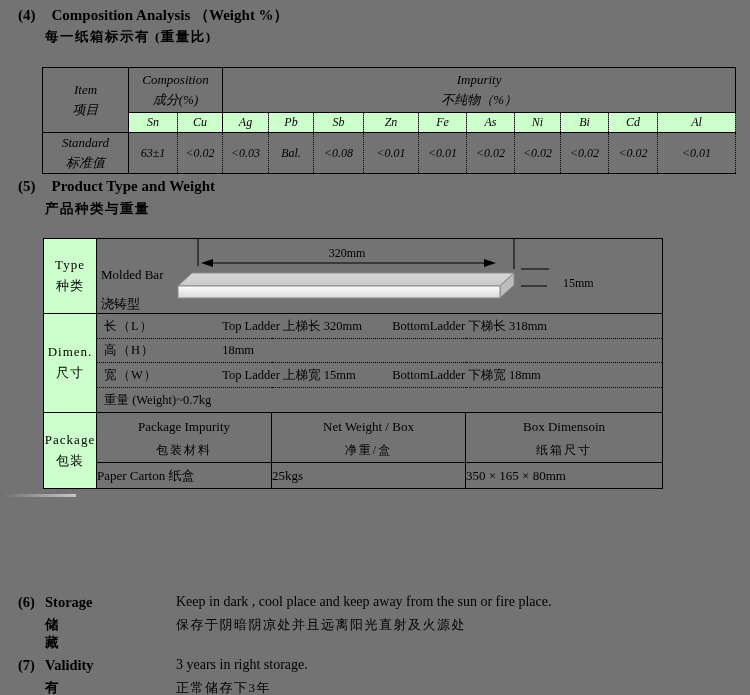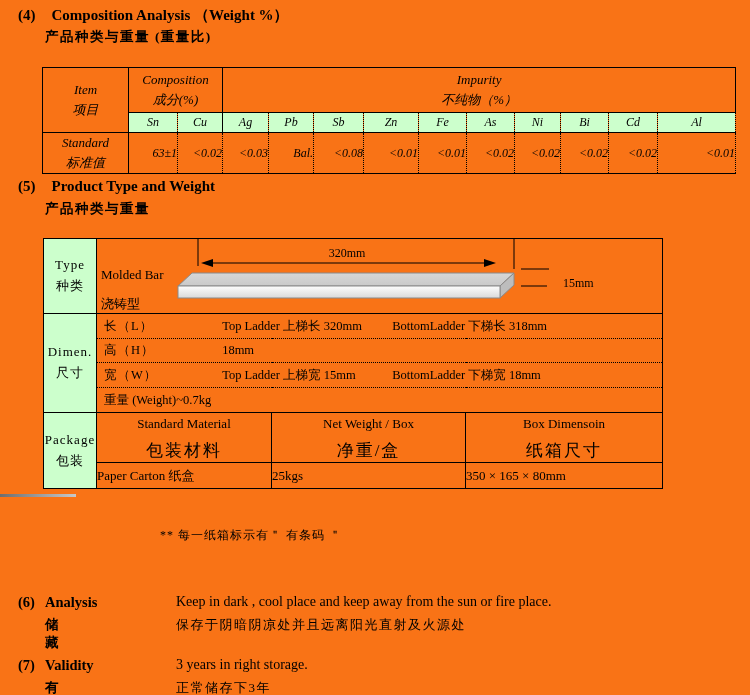--- a/index.html
+++ b/index.html
@@ -1,35 +1,35 @@
 <!DOCTYPE html>
 <html><head>
 <meta charset="utf-8">
 <style>
   html,body { margin:0; padding:0; background:#fff; }
   .page {
-    position:relative; width:750px; height:695px; background:#f97316;
+    position:relative; width:750px; height:695px; background:#737373;
     font-family:"Liberation Serif","DejaVu Serif",serif; color:#000;
     overflow:hidden;
   }
   .abs { position:absolute; }
   
   .hnum { font-weight:bold; font-size:15px; }
   .htitle { font-weight:bold; font-size:15px; }
   .htitle-zh { font-weight:bold; font-size:13.5px; letter-spacing:1.5px; }
   
   table { border-collapse:collapse; table-layout:fixed; }
   .t1 { position:absolute; left:42px; top:67px; width:693px; }
   .t1 td { border:1px solid #000; text-align:center; vertical-align:middle;
            font-style:italic; font-size:13px; padding:0; overflow:hidden; }
   .t1 .two { line-height:1.55; }
   .t1 td.el { background:#ccffcc; font-size:12px; height:19px;
               border-left:1px dotted #000; border-right:1px dotted #000; }
   .t1 td.el.sl { border-left:1px solid #000; }
-  .t1 td.val { font-size:12px; border-left:1px dotted #000; border-right:1px dotted #000;text-align:right; }
+  .t1 td.val { font-size:12px; border-left:1px dotted #000; border-right:1px dotted #000; }
   .t1 tr.hrow1 td { height:44px; }
   .t1 tr.vrow td { height:38px; }
   .zh { font-style:normal; }
   .t1 .zh { font-style:italic; }
   
   .t2 { position:absolute; left:43px; top:238px; width:619px; }
   .t2 td { border:1px solid #000; font-size:13px; vertical-align:middle; padding:0; }
   .t2 td.green { background:#ccffcc; text-align:center; line-height:1.6;
                  font-size:13px; letter-spacing:1px; }
   .t2 td.typecell { position:relative; height:74px; }
@@ -37,21 +37,21 @@
   .t2 td.dimrow { border-top:1px dotted #000; border-bottom:1px dotted #000;
                   padding-left:7px; font-size:12.5px; }
   .dlabel { display:inline-block; width:115px; letter-spacing:1px; }
   .dval1  { display:inline-block; width:167px; }
   .t2 tr.dr0 td.dimrow { height:24px; }
   .t2 tr.dr1 td.dimrow { height:23px; }
   .t2 tr.dr2 td.dimrow { height:24px; }
   .t2 tr.dr3 td.dimrow { height:24px;margin-top:36px; }
   .t2 td.pkh { text-align:center; height:49px; }
   .t2 td.pkh .en { display:block; margin-top:2px; font-size:13px; }
-  .t2 td.pkh .zh { display:block; margin-top:7px; font-size:17px; letter-spacing:2px; }
+  .t2 td.pkh .zh { display:block; margin-top:7px; font-size:12px; letter-spacing:2px; }
   .t2 td.pkv { text-align:left; height:25px; font-size:13px; }
   
   .dg-text { font-family:"Liberation Serif","DejaVu Serif",serif; font-size:12px; }
   
   .note { position:absolute; left:160px; top:527px; font-size:12px; letter-spacing:1px; }
   .secline { position:absolute; font-size:14px; }
   .secline .n { position:absolute; left:18px; top:0; font-weight:bold; font-size:14.5px; }
   .secline .l { position:absolute; left:45px; top:0; font-weight:bold; font-size:14.5px; }
   .secline .lzh { position:absolute; left:45px; top:0; font-weight:bold; font-size:13.5px; letter-spacing:1.5px; }
   .secline .t { position:absolute; left:176px; top:0; white-space:nowrap; font-size:14px; }
@@ -61,21 +61,21 @@
 </style>
 </head>
 <body>
 
 <div class="page">
 
   <div class="abs" style="left:18px; top:6px;">
     <span class="hnum">(4)</span>
     <span class="htitle" style="margin-left:12px;">Composition Analysis （Weight %）</span>
   </div>
-  <div class="abs htitle-zh" style="left:45px; top:28px;">产品种类与重量 (重量比)</div>
+  <div class="abs htitle-zh" style="left:45px; top:28px;">每一纸箱标示有 (重量比)</div>
 
   <table class="t1">
     <colgroup>
       <col style="width:86px">
         <col style="width:49px">
         <col style="width:45px">
         <col style="width:46px">
       <col style="width:45px">
         <col style="width:50px">
         <col style="width:55px">
@@ -221,21 +221,21 @@
       <td class="dimrow" colspan="3">
         <span>重量 (Weight)~0.7kg</span>
       </td>
     </tr>
     <tr>
       <td class="green" rowspan="2">
         <div>Package</div>
         <div>包装</div>
       </td>
       <td class="pkh">
-        <span class="en">Standard Material</span>
+        <span class="en">Package Impurity</span>
         <span class="zh">包装材料</span>
       </td>
       <td class="pkh">
         <span class="en">Net Weight / Box</span>
         <span class="zh">净重/盒</span>
       </td>
       <td class="pkh">
         <span class="en">Box Dimensoin</span>
         <span class="zh">纸箱尺寸</span>
       </td>
@@ -243,25 +243,24 @@
     <tr>
       <td class="pkv">Paper Carton  纸盒</td>
       <td class="pkv">25kgs</td>
       <td class="pkv">350 × 165 × 80mm</td>
     </tr>
   </tbody>
     </table>
 
   <div class="stray"></div>
 
-  <div class="note">** 每一纸箱标示有＂ 有条码 ＂</div>
 
   <div class="secline" style="top:594px;">
     <span class="n">(6)</span>
-    <span class="l">Analysis</span>
+    <span class="l">Storage</span>
     <span class="t">Keep in dark , cool place and keep away from the sun or fire place.</span>
   </div>
   <div class="secline" style="top:616px;">
     <span class="lzh">储藏</span>
     <span class="tzh">保存于阴暗阴凉处并且远离阳光直射及火源处</span>
   </div>
 
   <div class="secline" style="top:657px;">
     <span class="n">(7)</span>
     <span class="l">Validity</span>

